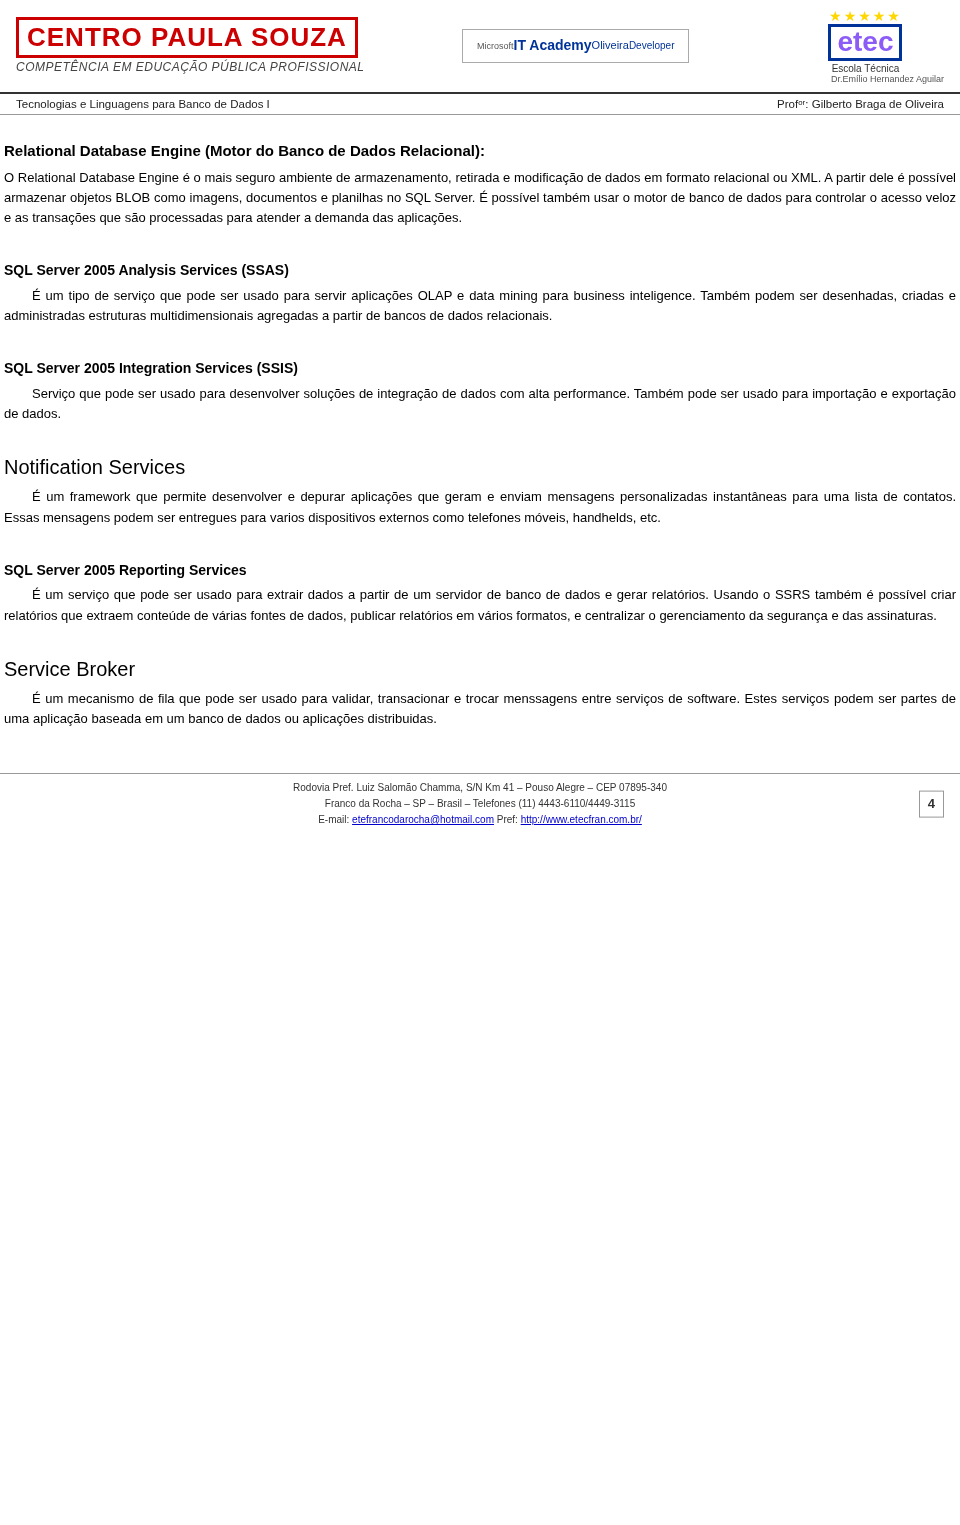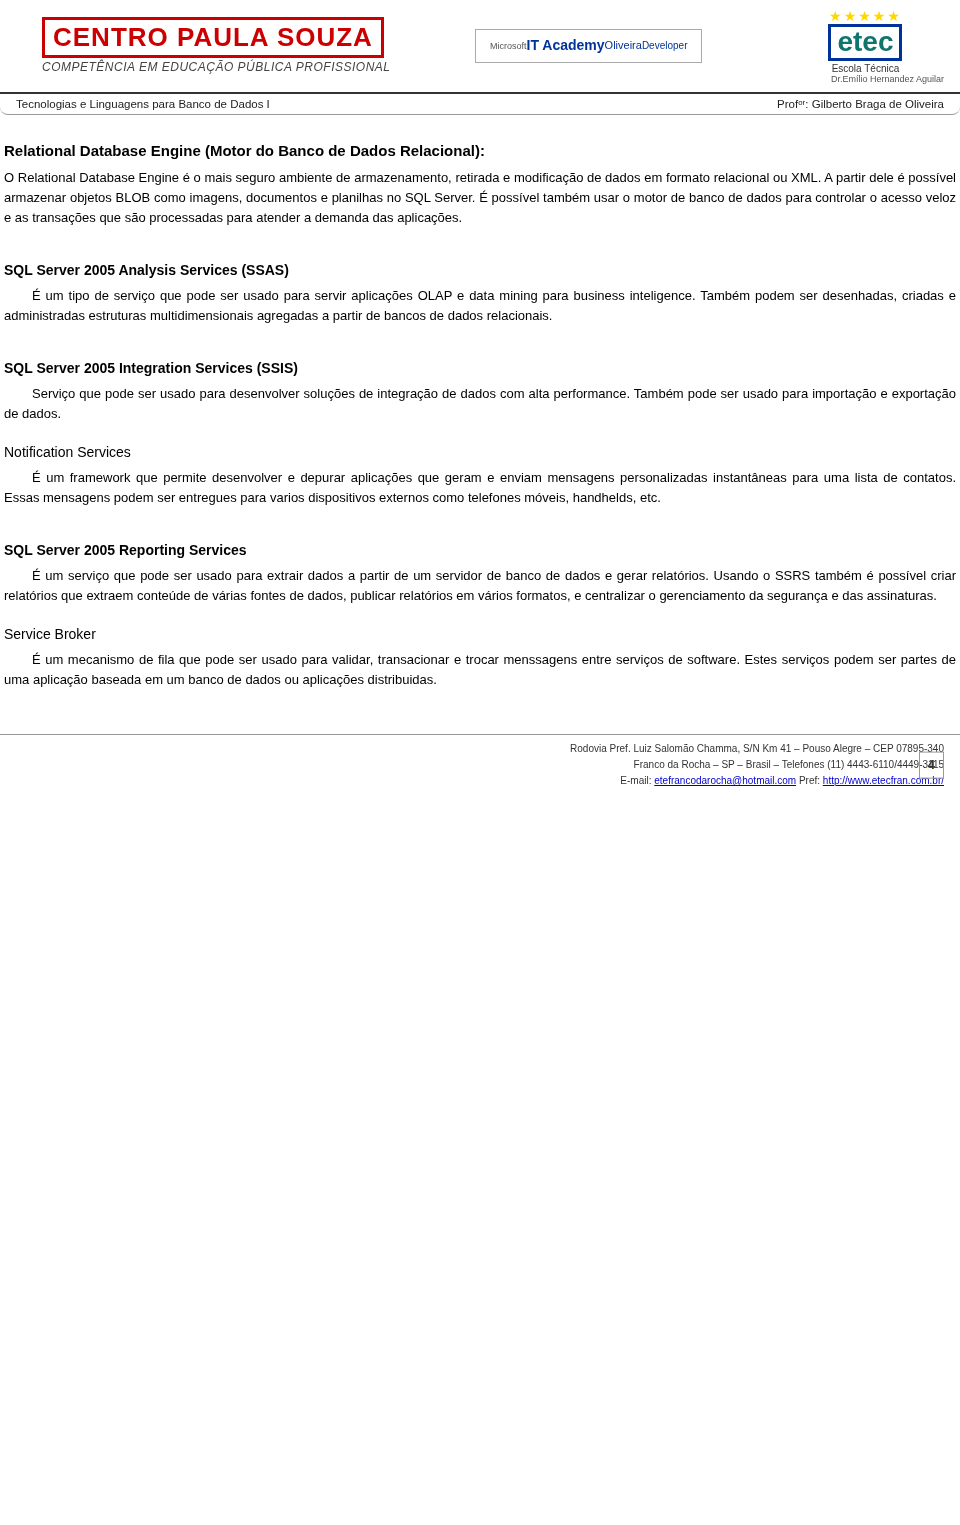--- a/index.html
+++ b/index.html
@@ -18,21 +18,20 @@
       align-items: center;
       justify-content: space-between;
       padding: 8px 16px;
       border-bottom: 2px solid #333;
     }
 
     .logo-cps {
       display: flex;
       flex-direction: column;
       align-items: flex-start;
-      margin-left: 26px;
     }
 
     .logo-cps-main {
       font-size: 26px;
       font-weight: 900;
       color: #cc0000;
       font-family: Arial Black, sans-serif;
       letter-spacing: 1px;
       text-transform: uppercase;
       border: 3px solid #cc0000;
@@ -91,21 +90,21 @@
 
     .etec-stars {
       color: #FFD700;
       font-size: 14px;
       letter-spacing: 2px;
     }
 
     .etec-badge {
       font-size: 28px;
       font-weight: 900;
-      color: #0f766e;
+      color: #8b5cf6;
       font-family: Arial Black, sans-serif;
       border: 3px solid #003399;
       padding: 0 6px;
       line-height: 1.1;
     }
 
     .etec-school {
       font-size: 10px;
       color: #333;
       text-align: center;
@@ -120,60 +119,59 @@
 
     
     .sub-header {
       display: flex;
       justify-content: space-between;
       align-items: center;
       padding: 4px 16px;
       border-bottom: 1px solid #999;
       font-size: 11.5px;
       color: #222;
-      border-radius: 8px;
     }
 
     
     .main-content {
       padding: 16px 4px;
       line-height: 1.55;
       font-size: 13px;
       text-align: justify;
     }
 
     .section-heading-bold {
       font-weight: bold;
       font-size: 14px;
       margin-top: 32px;
       margin-bottom: 4px;
     }
 
     .section-heading-normal {
-      font-size: 14px;
-      margin-top: 18px;
+      font-size: 20px;
+      margin-top: 28px;
       margin-bottom: 4px;
     }
 
     .paragraph {
       margin-bottom: 8px;
       text-indent: 28px;
     }
 
     .paragraph-noindent {
       margin-bottom: 8px;
     }
 
     
     .footer {
       position: relative;
       border-top: 1px solid #999;
       padding: 6px 16px;
       font-size: 10px;
-      text-align: right;
+      text-align: center;
       color: #333;
       line-height: 1.6;
       margin-top: 20px;
     }
 
     .footer a {
       color: #0000cc;
       text-decoration: underline;
     }
 

